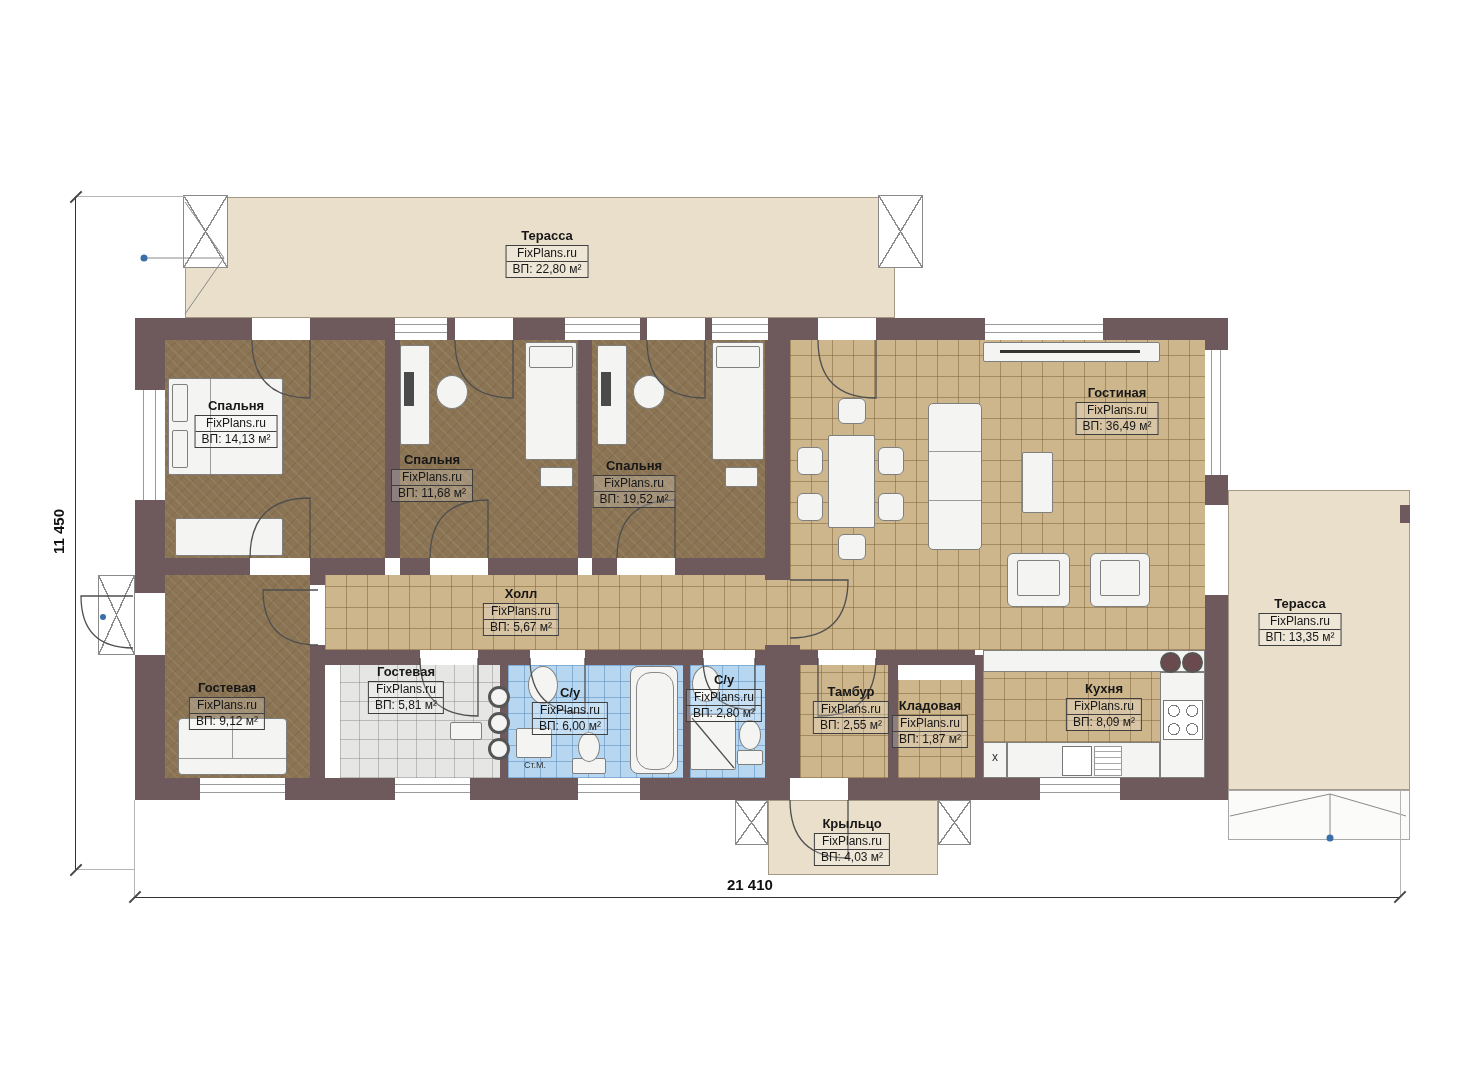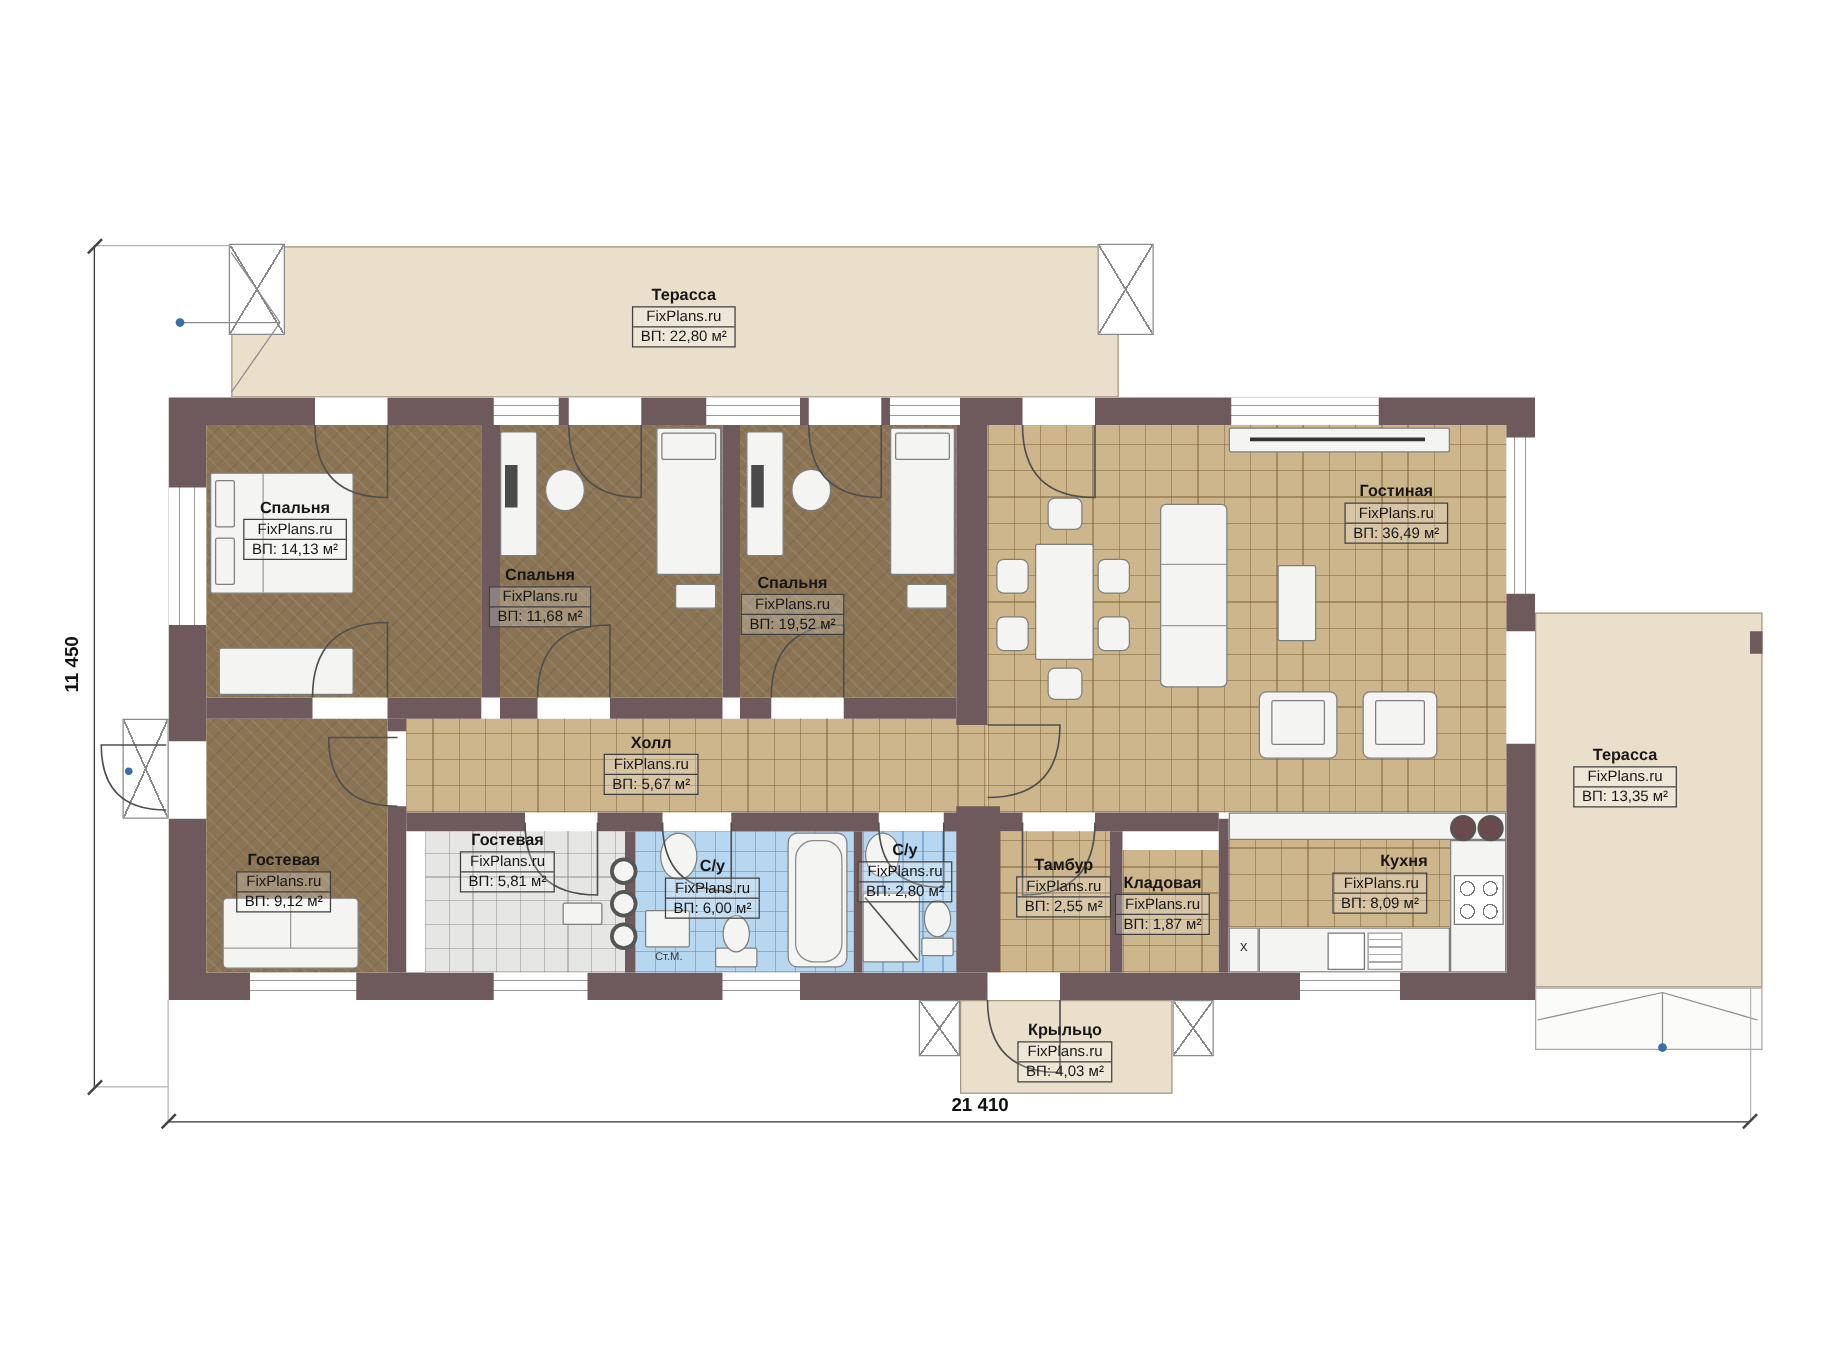--- a/index.html
+++ b/index.html
@@ -289,37 +289,37 @@
   <div class="room-label" style="left:851px;top:684px;">
     <div class="rname">Тамбур</div>
     <div class="lbox"><div class="brand">FixPlans.ru</div>
     <div class="area">ВП: 2,55 м²</div></div>
   </div>
   <div class="room-label" style="left:930px;top:698px;">
     <div class="rname">Кладовая</div>
     <div class="lbox"><div class="brand">FixPlans.ru</div>
     <div class="area">ВП: 1,87 м²</div></div>
   </div>
-  <div class="room-label" style="left:1104px;top:681px;text-align:right;">
+  <div class="room-label" style="left:1104px;top:681px;">
     <div class="rname">Кухня</div>
     <div class="lbox"><div class="brand">FixPlans.ru</div>
     <div class="area">ВП: 8,09 м²</div></div>
   </div>
   <div class="room-label" style="left:852px;top:816px;">
     <div class="rname">Крыльцо</div>
     <div class="lbox"><div class="brand">FixPlans.ru</div>
     <div class="area">ВП: 4,03 м²</div></div>
   </div>
 
   <div class="dimline" style="left:75px;top:197px;width:1px;height:673px;"></div>
   <div class="tick" style="left:68px;top:196px;"></div>
   <div class="tick" style="left:68px;top:869px;"></div>
   <div class="dimtext" style="left:30px;top:523px;width:56px;text-align:center;transform:rotate(-90deg);">11 450</div>
   <div class="extline" style="left:75px;top:196px;width:110px;height:1px;"></div>
   <div class="extline" style="left:75px;top:869px;width:60px;height:1px;"></div>
   <div class="dimline" style="left:135px;top:897px;width:1265px;height:1px;"></div>
   <div class="tick" style="left:127px;top:896px;"></div>
   <div class="tick" style="left:1392px;top:896px;"></div>
-  <div class="dimtext" style="left:727px;top:876px;width:80px;text-align:right;">21 410</div>
+  <div class="dimtext" style="left:727px;top:876px;width:80px;text-align:left;">21 410</div>
   <div class="extline" style="left:134px;top:800px;width:1px;height:97px;"></div>
   <div class="extline" style="left:1400px;top:790px;width:1px;height:107px;"></div>
 
 </div>
 
 </body></html>

